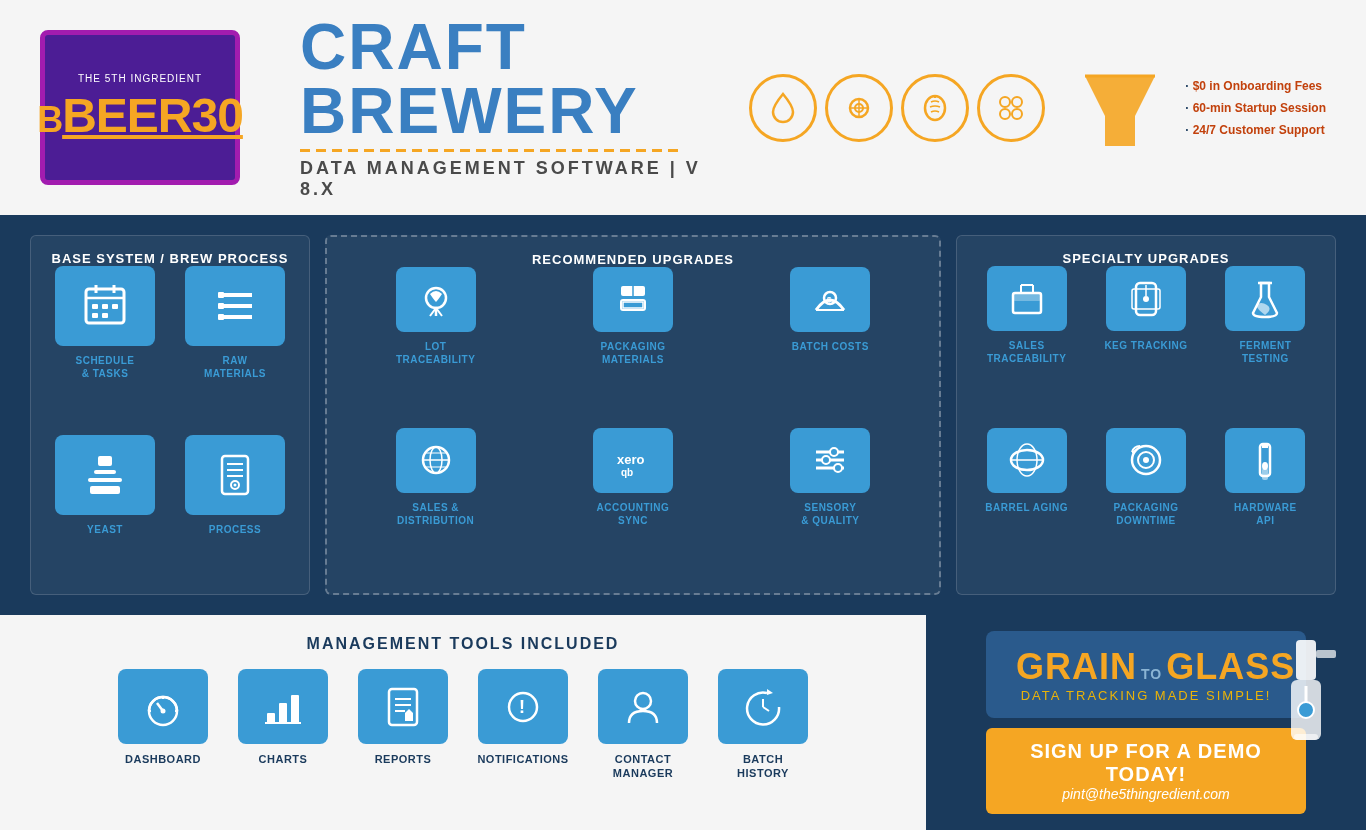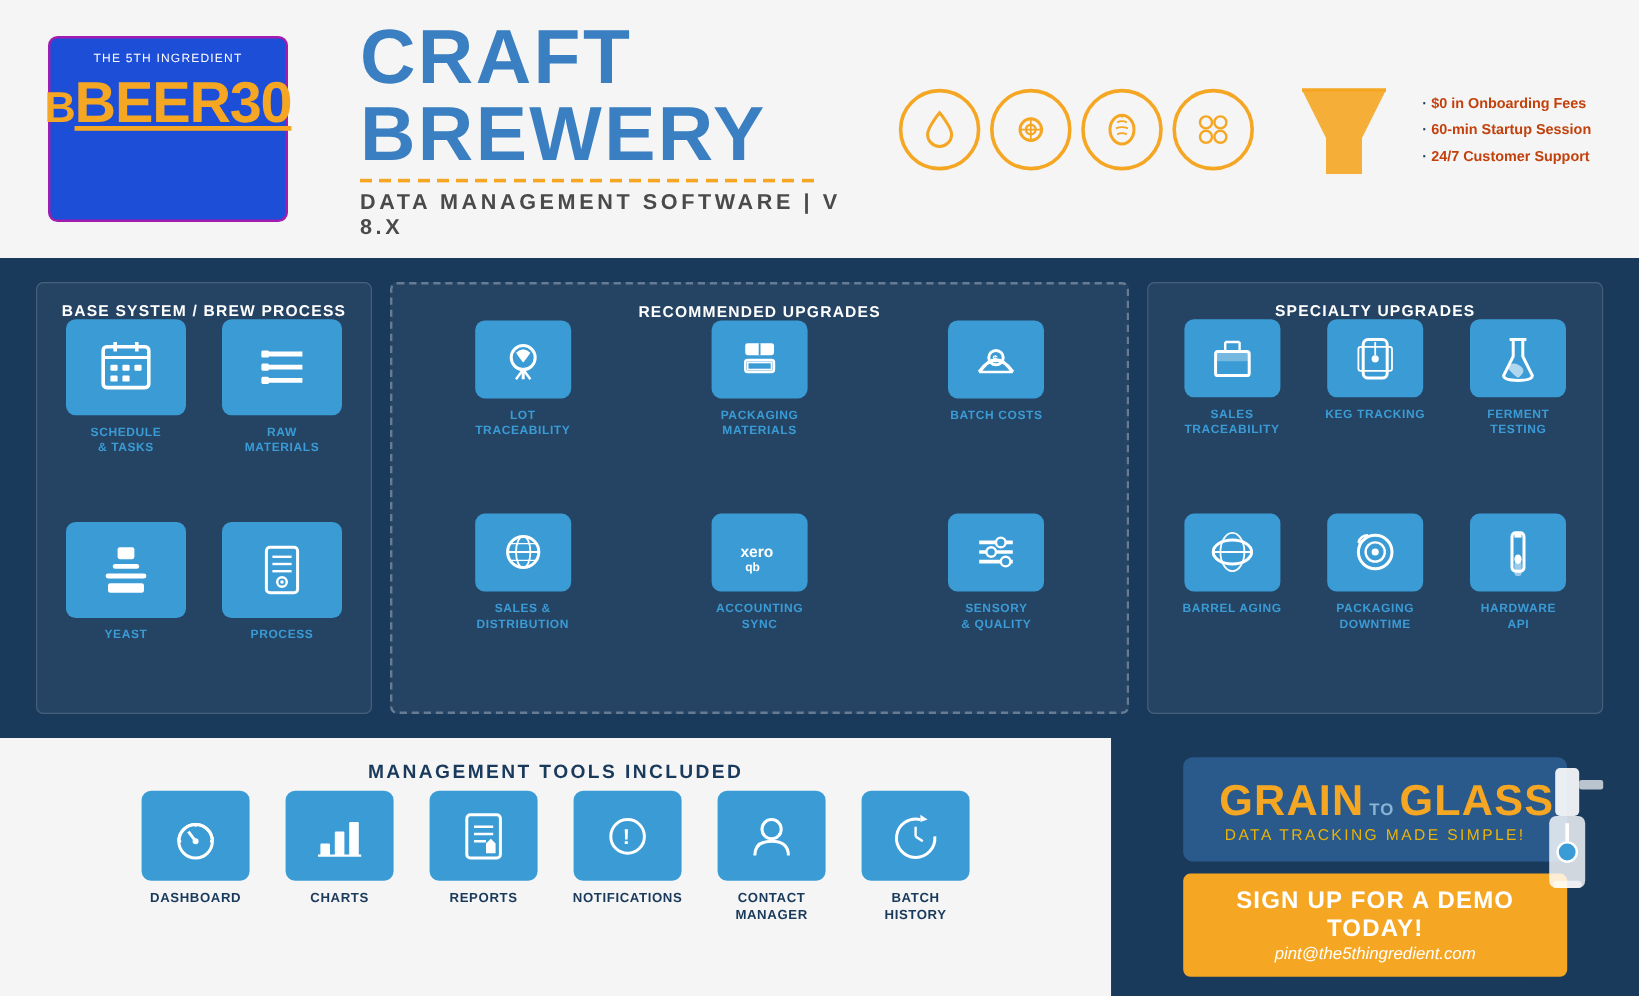--- a/index.html
+++ b/index.html
@@ -8,30 +8,30 @@
     
     .header {
       background: #f5f5f5;
       height: 215px;
       display: flex;
       align-items: center;
       padding: 20px 40px;
       position: relative;
     }
     .logo-box {
-      background: #1d4ed8;
-      border: 2px solid #a21caf;
+      background: #4c1d95;
+      border: 5px solid #a21caf;
       border-radius: 8px;
       padding: 12px 16px;
       width: 200px;
       height: 155px;
       display: flex;
       flex-direction: column;
       align-items: center;
-      justify-content: flex-start;
+      justify-content: center;
       margin-right: 40px;
       flex-shrink: 0;
     }
     .logo-top-text {
       color: white;
       font-size: 10px;
       letter-spacing: 1px;
       text-align: center;
       margin-bottom: 4px;
     }
@@ -194,21 +194,21 @@
       padding: 20px 30px;
       display: flex;
       flex-direction: column;
       align-items: center;
     }
     .mgmt-title {
       font-size: 16px;
       font-weight: 800;
       color: #1a3a5c;
       letter-spacing: 2px;
-      margin-bottom: 6px;
+      margin-bottom: 16px;
       text-transform: uppercase;
     }
     .tools-grid {
       display: flex;
       gap: 20px;
       align-items: flex-start;
     }
     .tool-item {
       display: flex;
       flex-direction: column;

